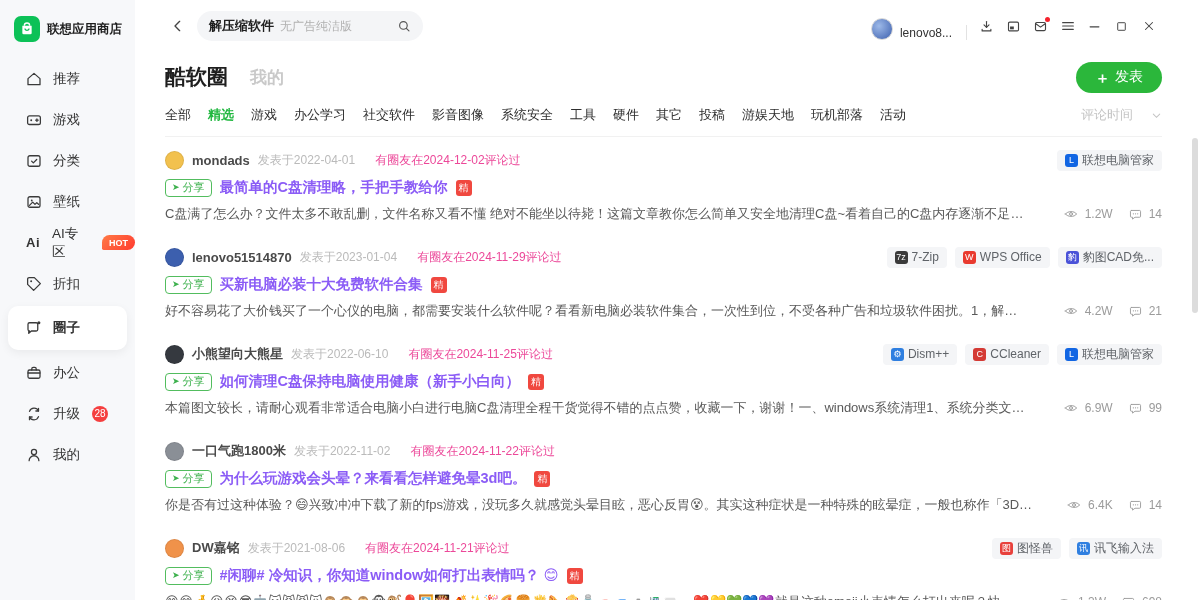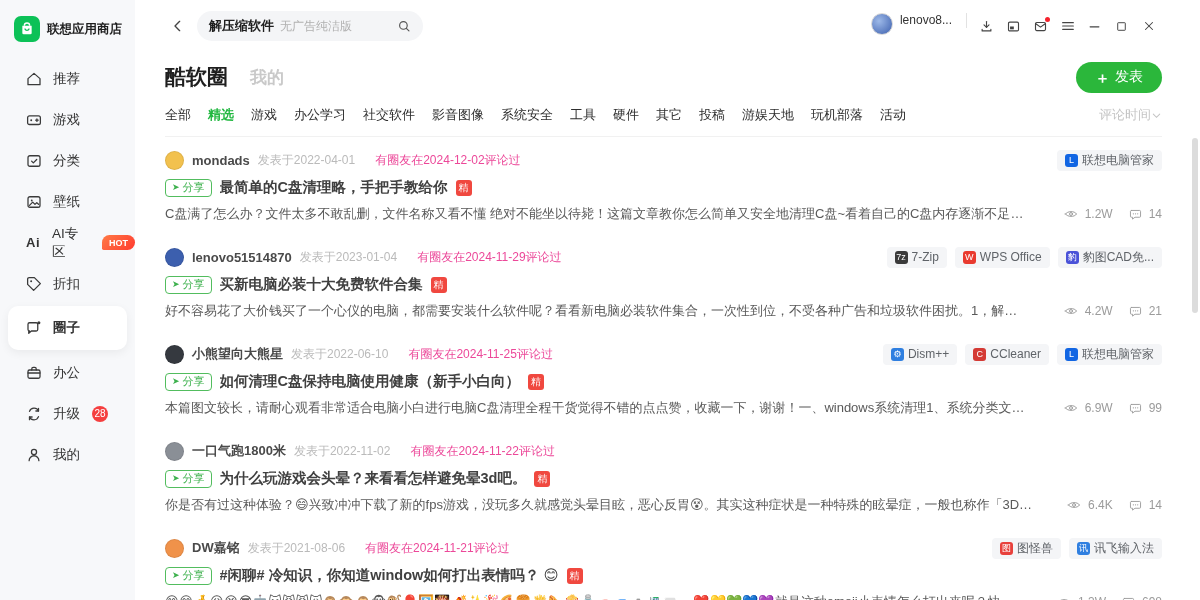--- a/index.html
+++ b/index.html
@@ -18,54 +18,54 @@
   .hot-badge{background:linear-gradient(135deg,#ff7a45,#ff3b30);color:#fff;font-size:9px;font-weight:bold;padding:2.5px 7px;border-radius:9px 9px 9px 2px;margin-left:2px;}
   .count-badge{background:#f53f3f;color:#fff;font-size:10px;min-width:16px;height:16px;border-radius:50%;display:flex;align-items:center;justify-content:center;margin-left:2px;}
 
   
   .main{flex:1;padding:0 38px 0 30px;position:relative;min-width:0;}
   .topbar{height:52px;display:flex;align-items:center;}
   .back-btn{width:26px;height:26px;display:flex;align-items:center;justify-content:center;cursor:pointer;}
   .searchbox{width:226px;height:30px;background:#f4f5f7;border-radius:15px;display:flex;align-items:center;padding:0 12px;gap:6px;margin-left:6px;cursor:text;}
   .search-kw{font-size:13px;font-weight:bold;color:#1f1f1f;white-space:nowrap;}
   .search-suffix{font-size:12px;color:#b1b1b1;flex:1;white-space:nowrap;overflow:hidden;}
-  .user-cluster{margin-left:auto;display:flex;align-items:flex-start;}
+  .user-cluster{margin-left:auto;display:flex;align-items:flex-end;}
   .avatar-sm{width:22px;height:22px;border-radius:50%;background:radial-gradient(circle at 35% 35%,#9db9e8,#3c5fae);border:1px solid #d8d8d8;}
   .user-name{font-size:12px;color:#333;margin:0 8px 0 7px;max-width:72px;white-space:nowrap;overflow:hidden;}
   .vdiv{width:1px;height:15px;background:#e2e2e2;margin:0 6px;}
   .win-btn{width:27px;height:27px;display:flex;align-items:center;justify-content:center;cursor:pointer;position:relative;}
   .mail-dot{position:absolute;top:4px;right:4px;width:5px;height:5px;border-radius:50%;background:#f5222d;}
 
   .page-head{display:flex;align-items:center;height:42px;margin-top:4px;}
   .tab{cursor:pointer;}
   .tab-main{font-size:21px;font-weight:bold;color:#1f1f1f;margin-right:22px;}
   .tab-sec{font-size:17px;font-weight:bold;color:#c9c9c9;}
   .publish-btn{margin-left:auto;background:#2bb73b;color:#fff;height:31px;padding:0 19px;border-radius:16px;font-size:14px;display:flex;align-items:center;gap:5px;border:none;cursor:pointer;}
   .plus{font-size:15px;font-weight:bold;line-height:1;}
 
   .cat-row{display:flex;align-items:center;gap:17px;margin-top:8px;font-size:13px;color:#2e2e2e;}
   .cat{cursor:pointer;white-space:nowrap;}
   .cat.active{color:#21b840;font-weight:bold;}
-  .sort{margin-left:auto;color:#c4c4c4;display:flex;gap:0;align-items:center;font-size:13px;cursor:pointer;}
+  .sort{margin-left:auto;color:#c4c4c4;display:flex;gap:18px;align-items:center;font-size:13px;cursor:pointer;}
   .divider{height:1px;background:#f1f1f1;margin-top:12px;}
 
   
   .post{padding:13px 0 11px;}
   .post-head{display:flex;align-items:center;gap:8px;height:20px;}
   .p-avatar{width:19px;height:19px;border-radius:50%;flex-shrink:0;border:1px solid rgba(0,0,0,.08);}
   .p-user{font-size:13px;color:#4a4a4a;font-weight:600;white-space:nowrap;cursor:pointer;}
   .p-date{font-size:12px;color:#bababa;white-space:nowrap;}
   .p-cmt{font-size:12px;color:#ec4899;margin-left:12px;white-space:nowrap;}
   .chips{margin-left:auto;display:flex;gap:8px;}
   .chip{display:flex;align-items:center;gap:4px;background:#f4f5f7;border-radius:4px;padding:2px 8px;font-size:12px;color:#5f6368;white-space:nowrap;cursor:pointer;}
   .chip-ic{width:13px;height:13px;border-radius:3px;color:#fff;font-size:9px;display:flex;align-items:center;justify-content:center;flex-shrink:0;}
   .post-title-row{display:flex;align-items:center;gap:8px;margin-top:8px;}
   .share-tag{display:inline-flex;align-items:center;gap:3px;border:1px solid #52bd5e;color:#3db14d;font-size:11px;border-radius:4px;padding:0 6px;height:18px;flex-shrink:0;}
   .share-ic{font-size:9px;line-height:1;}
-  .p-title{font-size:14.5px;font-weight:bold;color:#404040;white-space:nowrap;overflow:hidden;text-overflow:ellipsis;cursor:pointer;}
+  .p-title{font-size:14.5px;font-weight:bold;color:#8b5cf6;white-space:nowrap;overflow:hidden;text-overflow:ellipsis;cursor:pointer;}
   .feat-badge{width:16px;height:16px;background:#f0483f;border-radius:3px;color:#fff;font-size:10px;line-height:16px;text-align:center;flex-shrink:0;}
   .post-body-row{display:flex;align-items:center;margin-top:8px;}
   .p-body{flex:1;font-size:13px;color:#595959;white-space:nowrap;overflow:hidden;text-overflow:ellipsis;margin-right:34px;cursor:pointer;}
   .p-stats{display:flex;gap:16px;color:#9b9b9b;font-size:12px;align-items:center;flex-shrink:0;}
   .stat{display:flex;align-items:center;gap:7px;}
   .s-ic{display:flex;align-items:center;}
 
   .scrollbar{position:absolute;right:2px;top:138px;bottom:4px;width:6px;}
   .scroll-thumb{width:6px;height:175px;background:#dcdcdc;border-radius:3px;}
 </style>

